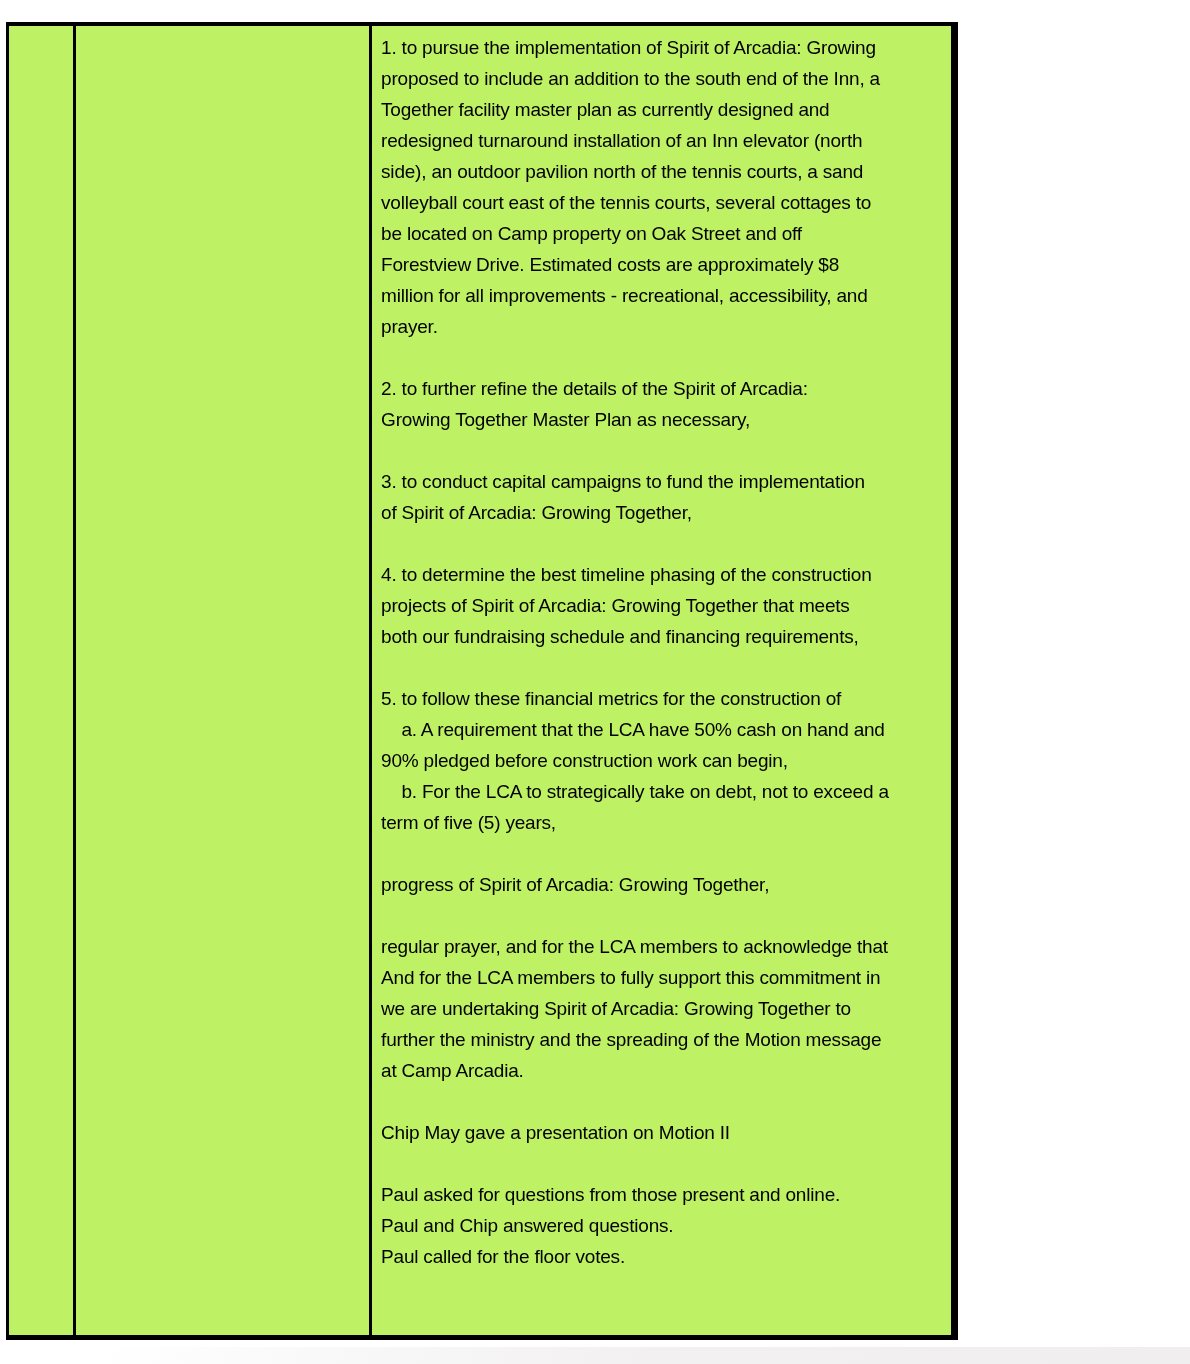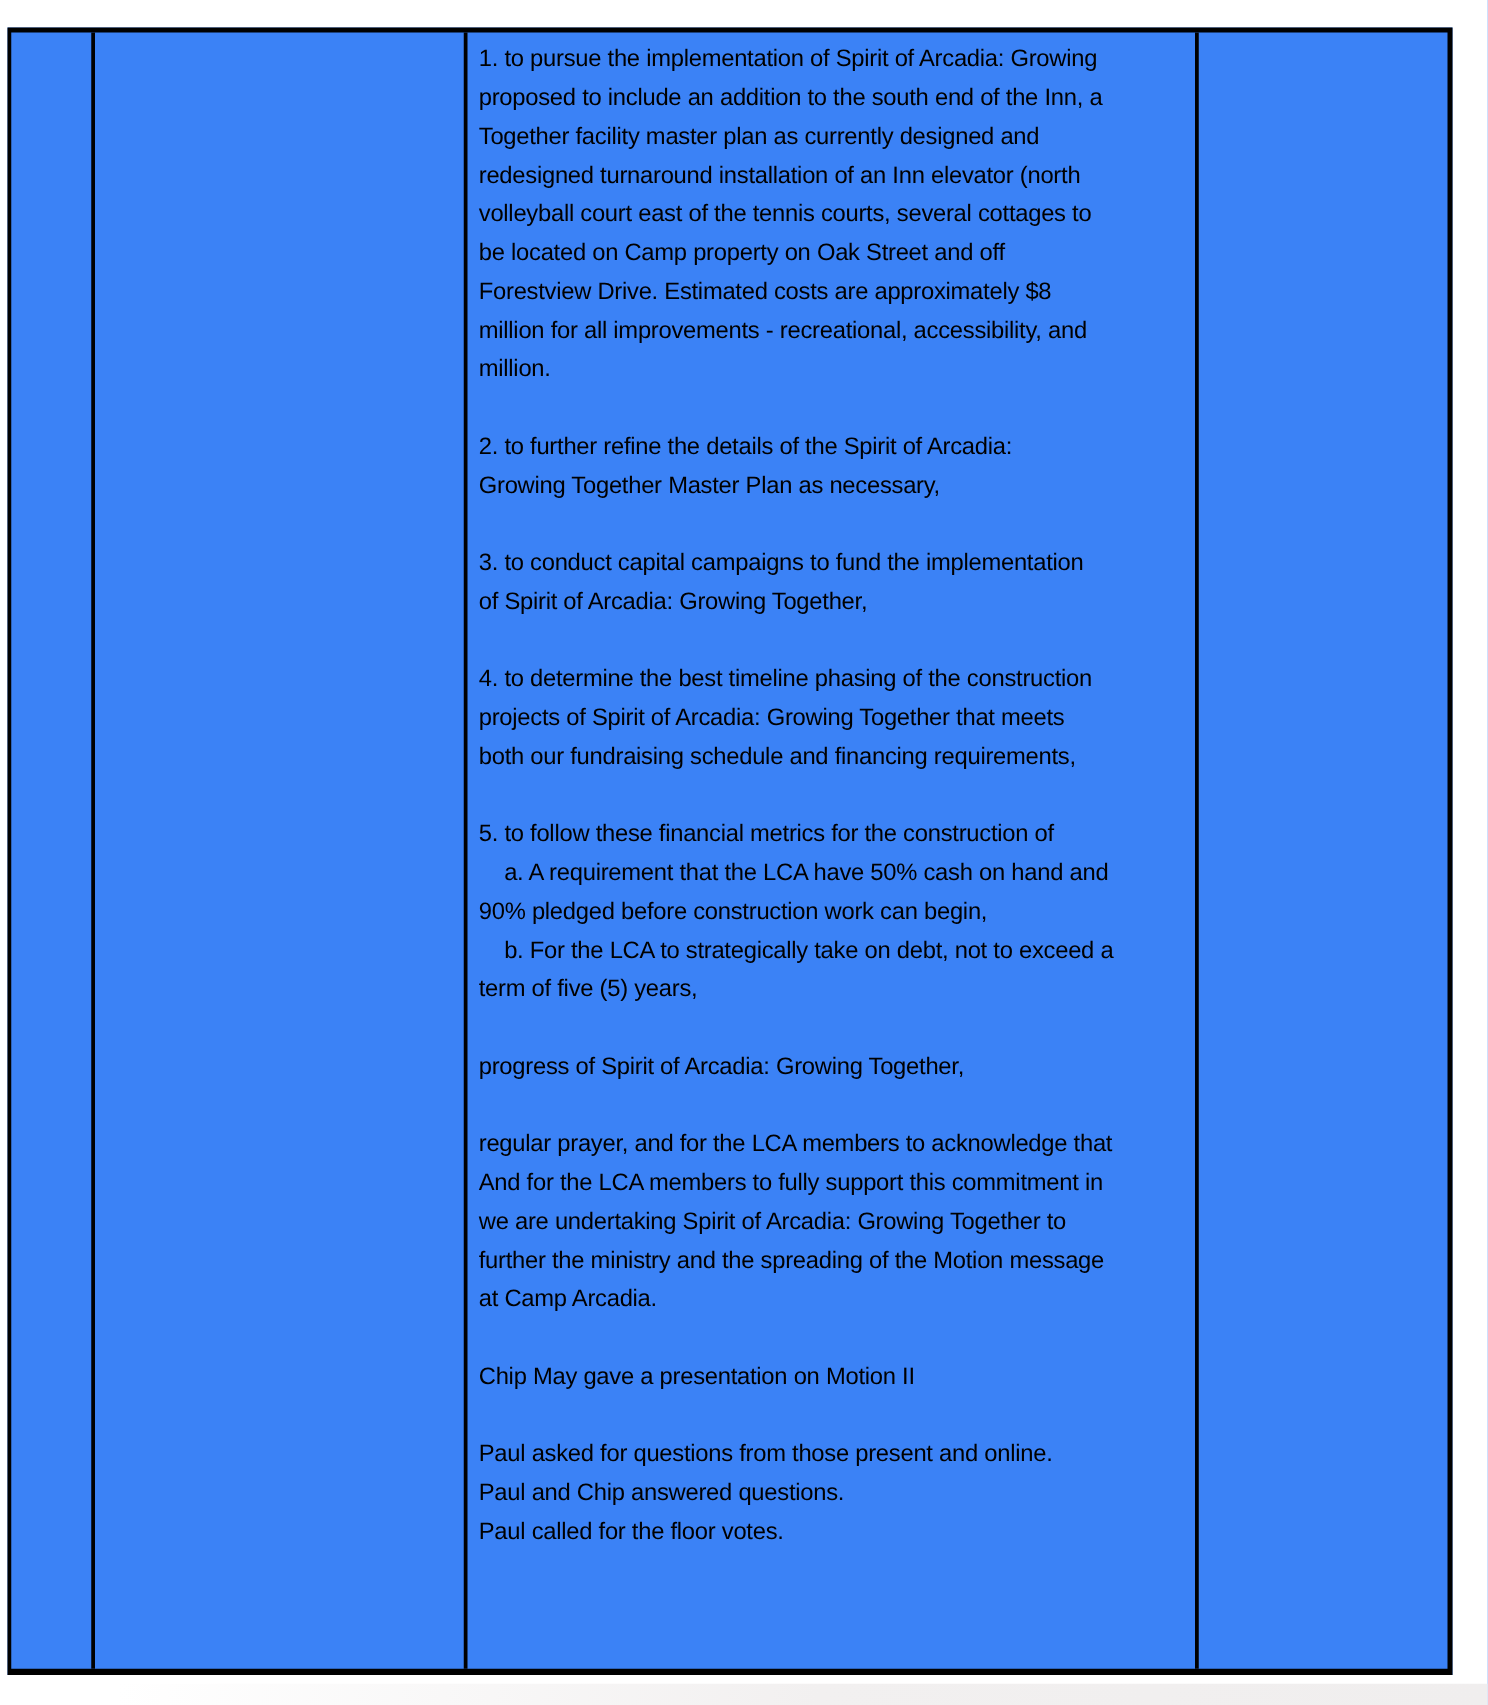--- a/index.html
+++ b/index.html
@@ -12,29 +12,29 @@
     height: 1364px;
     position: relative;
     overflow: hidden;
     font-family: "Liberation Sans", sans-serif;
     color: #000000;
   }
   .doc-table {
     position: absolute;
     left: 6px;
     top: 22px;
-    width: 1156px;
+    width: 952px;
     height: 1318px;
     box-sizing: border-box;
     border-top: 4px solid #000000;
     border-bottom: 5px solid #000000;
     border-left: 3px solid #000000;
     border-right: 4px solid #000000;
     display: flex;
-    background: #3b82f6;
+    background: #bef264;
   }
   .cell {
     height: 100%;
     box-sizing: border-box;
   }
   .cell-num {
     width: 67px;
     border-right: 3px solid #000000;
   }
   .cell-topic {
@@ -78,25 +78,26 @@
 
 <div class="doc-table">
   <div class="cell cell-num"></div>
   <div class="cell cell-topic"></div>
   <div class="cell cell-content">
       <div class="paragraph">
         <div class="line">1. to pursue the implementation of Spirit of Arcadia: Growing</div>
         <div class="line">proposed to include an addition to the south end of the Inn, a</div>
         <div class="line">Together facility master plan as currently designed and</div>
         <div class="line">redesigned turnaround installation of an Inn elevator (north</div>
+        <div class="line">side), an outdoor pavilion north of the tennis courts, a sand</div>
         <div class="line">volleyball court east of the tennis courts, several cottages to</div>
         <div class="line">be located on Camp property on Oak Street and off</div>
         <div class="line">Forestview Drive. Estimated costs are approximately $8</div>
         <div class="line">million for all improvements - recreational, accessibility, and</div>
-        <div class="line">million.</div>
+        <div class="line">prayer.</div>
       </div>
       <div class="paragraph">
         <div class="line">2. to further refine the details of the Spirit of Arcadia:</div>
         <div class="line">Growing Together Master Plan as necessary,</div>
       </div>
       <div class="paragraph">
         <div class="line">3. to conduct capital campaigns to fund the implementation</div>
         <div class="line">of Spirit of Arcadia: Growing Together,</div>
       </div>
       <div class="paragraph">

